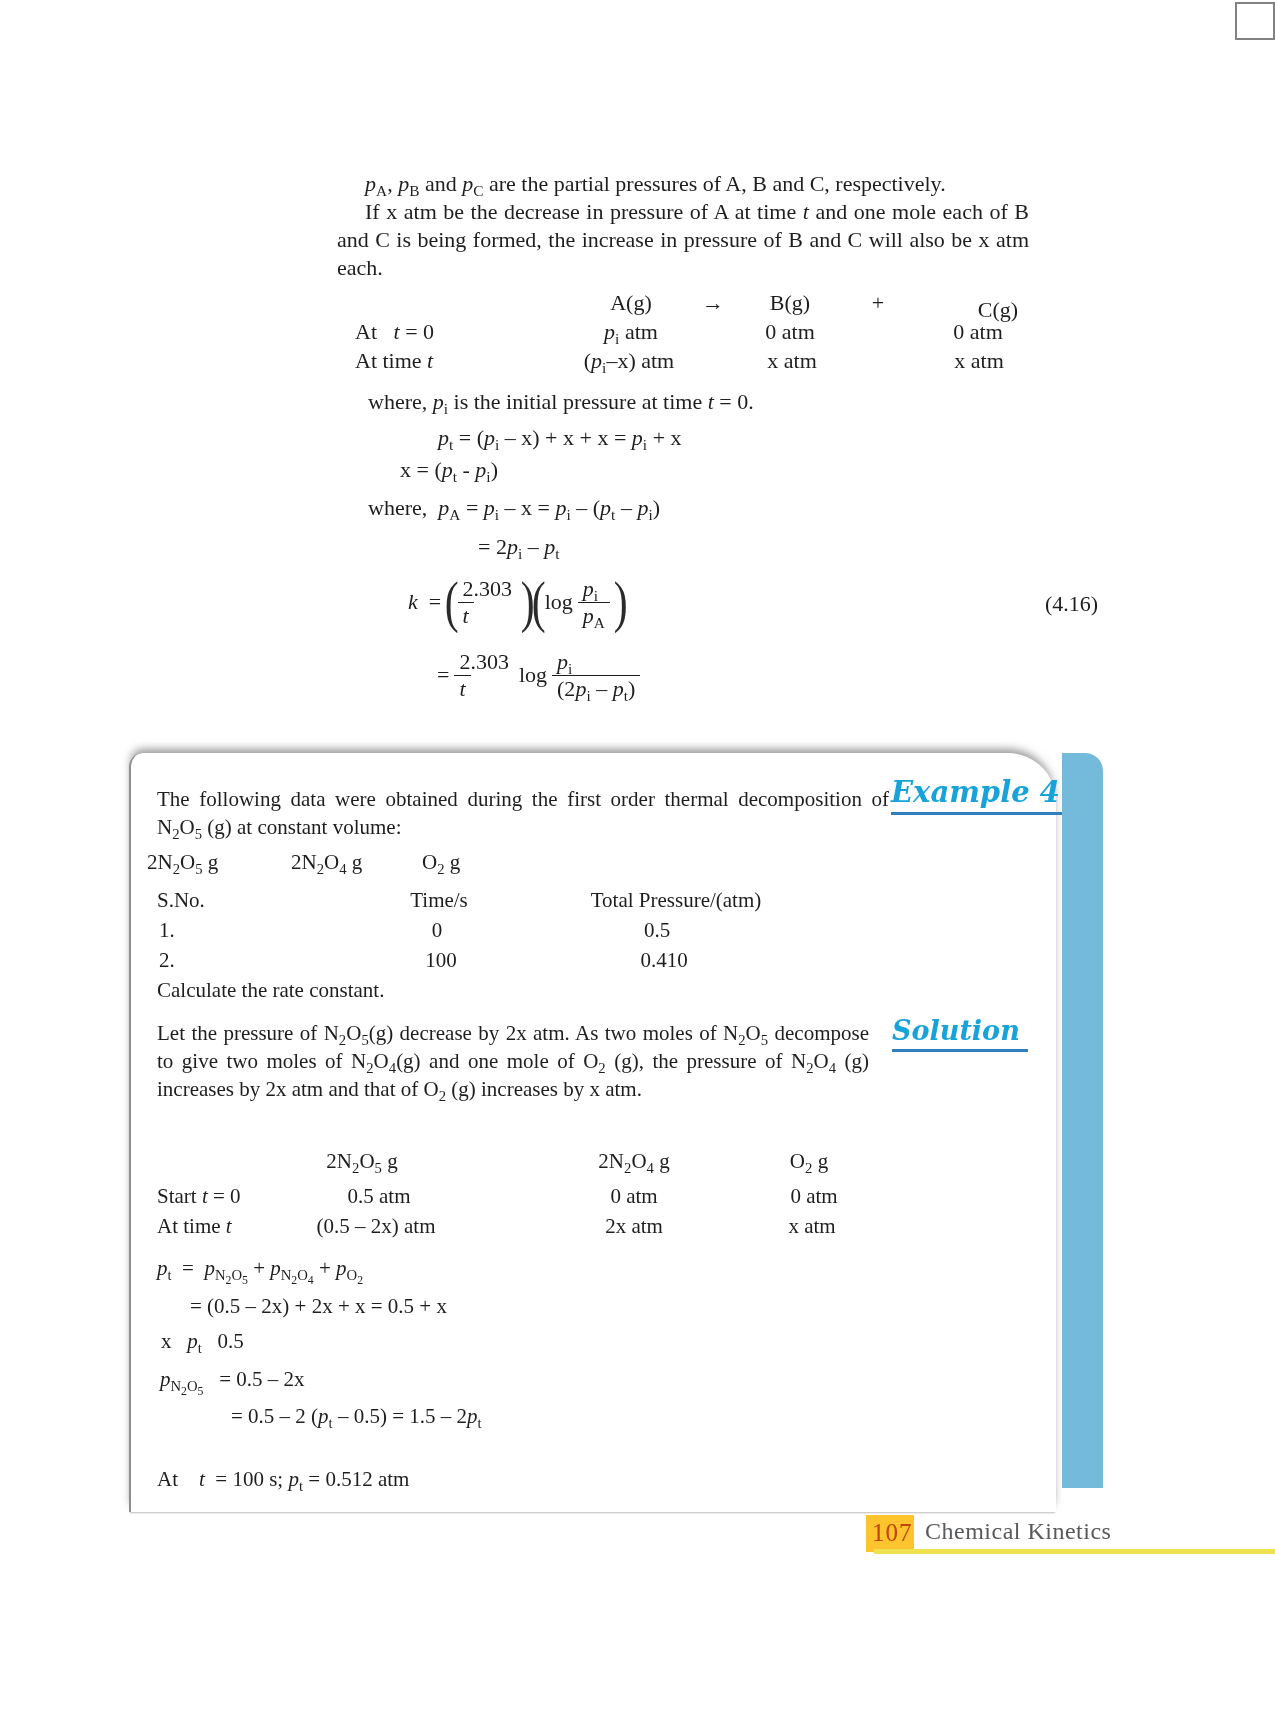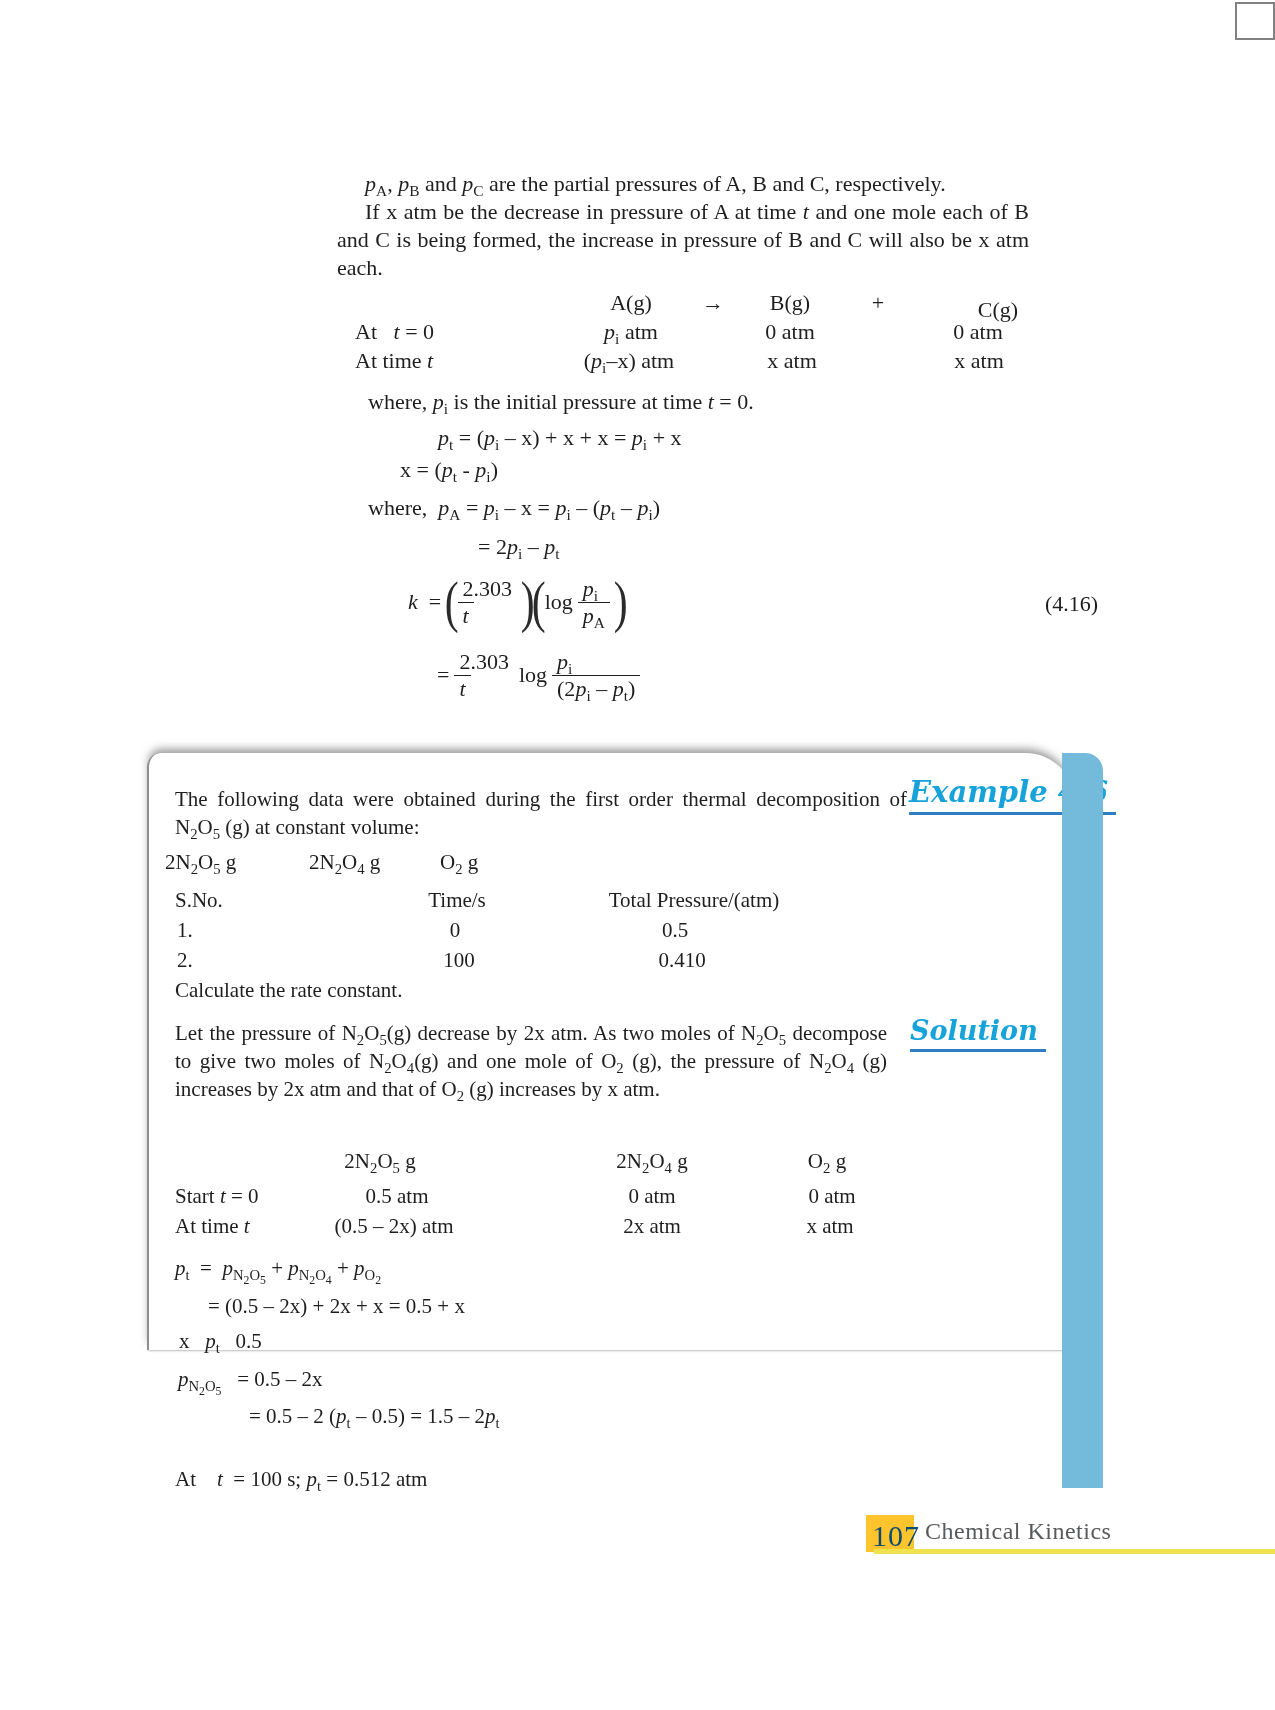--- a/index.html
+++ b/index.html
@@ -18,34 +18,34 @@
   sub sub { font-size:80%; }
   i { font-style:italic; }
   .eqrow { display:flex; align-items:center; font-size:22px; white-space:nowrap; }
   .eqrow > * { margin-right:5px; }
   .frac { display:inline-flex; flex-direction:column; align-items:flex-start; text-align:center; line-height:1.15; }
   .frac > span { padding:0 5px; }
   .frac .den { border-top:1.6px solid #1e1e1e; }
   .bigparen { font-size:58px; font-weight:300; line-height:1; display:inline-block;
               transform:scaleX(0.72); margin:0 -4px 0 -4px; color:#2a2a2a; }
   .example-box {
-    left:147px; top:753px; width:925px; height:597px; background:#ffffff;
+    left:129px; top:753px; width:925px; height:759px; background:#ffffff;
     border-radius:14px 48px 0 0;
     border-left:2.5px solid #8f8f8f;
     box-shadow:0 -6px 8px -2px rgba(70,70,70,0.55), 0 2px 2px -1px rgba(0,0,0,0.25);
   }
   .blue-bar { left:1062px; top:753px; width:41px; height:735px; background:#74bada; border-radius:0 18px 0 0; }
   .script-label {
     font-family:"DejaVu Serif", serif; font-style:italic; font-weight:bold;
     color:#17a3da; border-bottom:3px solid #2f7fc0; padding:0 8px 3px 0; white-space:nowrap;
   }
   .corner-box { right:0; top:2px; width:36px; height:34px; background:#fff; border:2px solid #828282; }
   .footer-block { left:866px; top:1515px; width:48px; height:37px; background:#fdc42d; }
   .footer-line { left:874px; top:1549px; width:401px; height:5px; background:#f0e24f; }
-  .footer-num { left:872px; top:1519px; font-size:30px; color:#0c4a6e; letter-spacing:1px; }
+  .footer-num { left:872px; top:1519px; font-size:25px; color:#c2410c; letter-spacing:1px; }
   .footer-chapter { left:925px; top:1518px; font-size:24px; color:#58595b; letter-spacing:0.5px; }
 </style>
 </head>
 <body>
 
 <div class="abs corner-box"></div>
 
 <div class="abs para indent" style="left:337px; top:170px; width:692px;"><i>p</i><sub>A</sub>, <i>p</i><sub>B</sub> and <i>p</i><sub>C</sub> are the partial pressures of A, B and C, respectively.</div>
 <div class="abs para indent" style="left:337px; top:198px; width:692px;">If x atm be the decrease in pressure of A at time <i>t</i> and one mole each of B and C is being formed, the increase in pressure of B and C will also be x atm each.</div>
 

